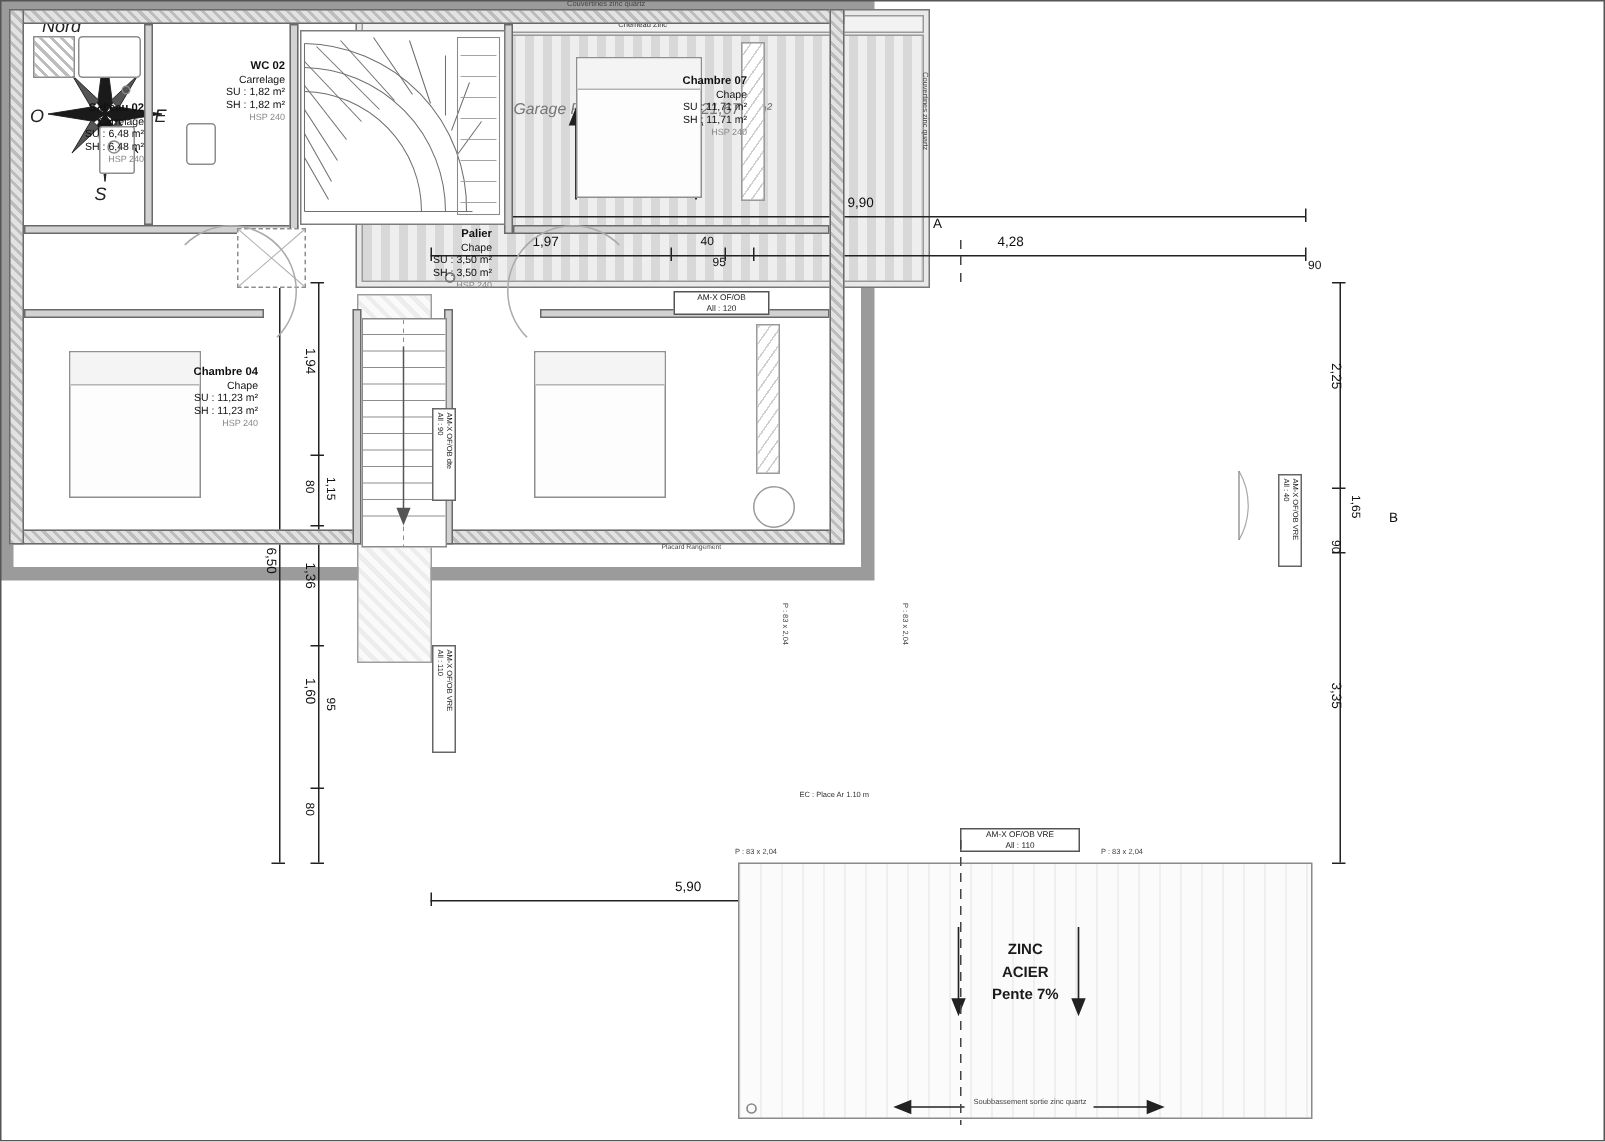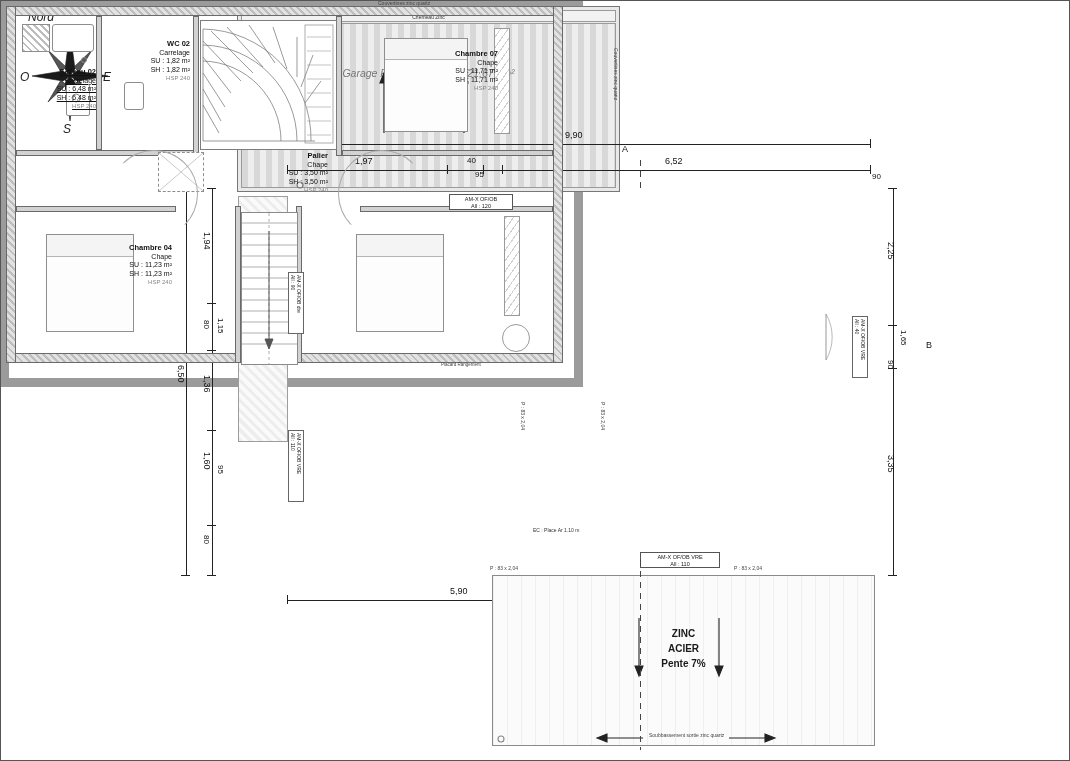--- a/index.html
+++ b/index.html
@@ -122,21 +122,21 @@
 
 <div class="dim dimh" style="left:287px;top:170px;width:583px;"></div>
 <div class="tick" style="left:287px;top:165px;"></div>
 <div class="tick" style="left:447px;top:165px;"></div>
 <div class="tick" style="left:483px;top:165px;"></div>
 <div class="tick" style="left:502px;top:165px;"></div>
 <div class="tick" style="left:870px;top:165px;"></div>
 <span class="dimtxt" style="left:355px;top:156px;">1,97</span>
 <span class="dimtxt sm" style="left:467px;top:156px;">40</span>
 <span class="dimtxt sm" style="left:475px;top:170px;">95</span>
-<span class="dimtxt" style="left:665px;top:156px;">6,52</span>
+<span class="dimtxt" style="left:665px;top:156px;">4,28</span>
 <span class="dimtxt" style="left:622px;top:144px;">A</span>
 
 <div class="dim dimv" style="left:186px;top:188px;height:387px;"></div>
 <div class="tickh" style="left:181px;top:188px;"></div>
 <div class="tickh" style="left:181px;top:575px;"></div>
 <span class="dimtxt vtxt" style="left:176px;top:365px;">6,50</span>
 
 <div class="dim dimv" style="left:212px;top:188px;height:387px;"></div>
 <div class="tickh" style="left:207px;top:188px;"></div>
 <div class="tickh" style="left:207px;top:303px;"></div>
@@ -178,21 +178,21 @@
   <div class="room" style="left:18px;top:20px;width:76px;height:128px;">
     <div class="abs" style="left:4px;top:4px;width:26px;height:26px;
       background:repeating-linear-gradient(45deg,#bdbdbd 0 2px,#fff 2px 5px);border:1px solid #8d8d8d;"></div>
     <div class="abs" style="left:34px;top:4px;width:40px;height:26px;border:1px solid #8d8d8d;border-radius:3px;background:#fff;"></div>
     <div class="abs" style="left:48px;top:64px;width:22px;height:30px;border:1px solid #8d8d8d;border-radius:2px;background:#fff;"></div>
     <svg width="76" height="128" style="position:absolute;left:0;top:0;">
       <circle cx="66" cy="40" r="2.5" fill="none" stroke="#888"></circle>
       <circle cx="58" cy="78" r="4" fill="none" stroke="#888"></circle>
     </svg>
   </div>
-  <div class="roomlbl" style="left:18px;top:68px;width:78px;text-decoration:underline;">
+  <div class="roomlbl" style="left:18px;top:68px;width:78px;">
     <b>S.d'eau 02</b><br>
     <span>Carrelage</span><br>
     <span>SU : 6,48 m²</span><br>
     <span>SH : 6,48 m²</span><br>
     <span class="hsp">HSP 240</span>
   </div>
 
   <div class="room" style="left:104px;top:20px;width:86px;height:128px;">
     <div class="abs" style="left:20px;top:62px;width:18px;height:26px;border:1px solid #8d8d8d;border-radius:3px;background:#fff;"></div>
   </div>

